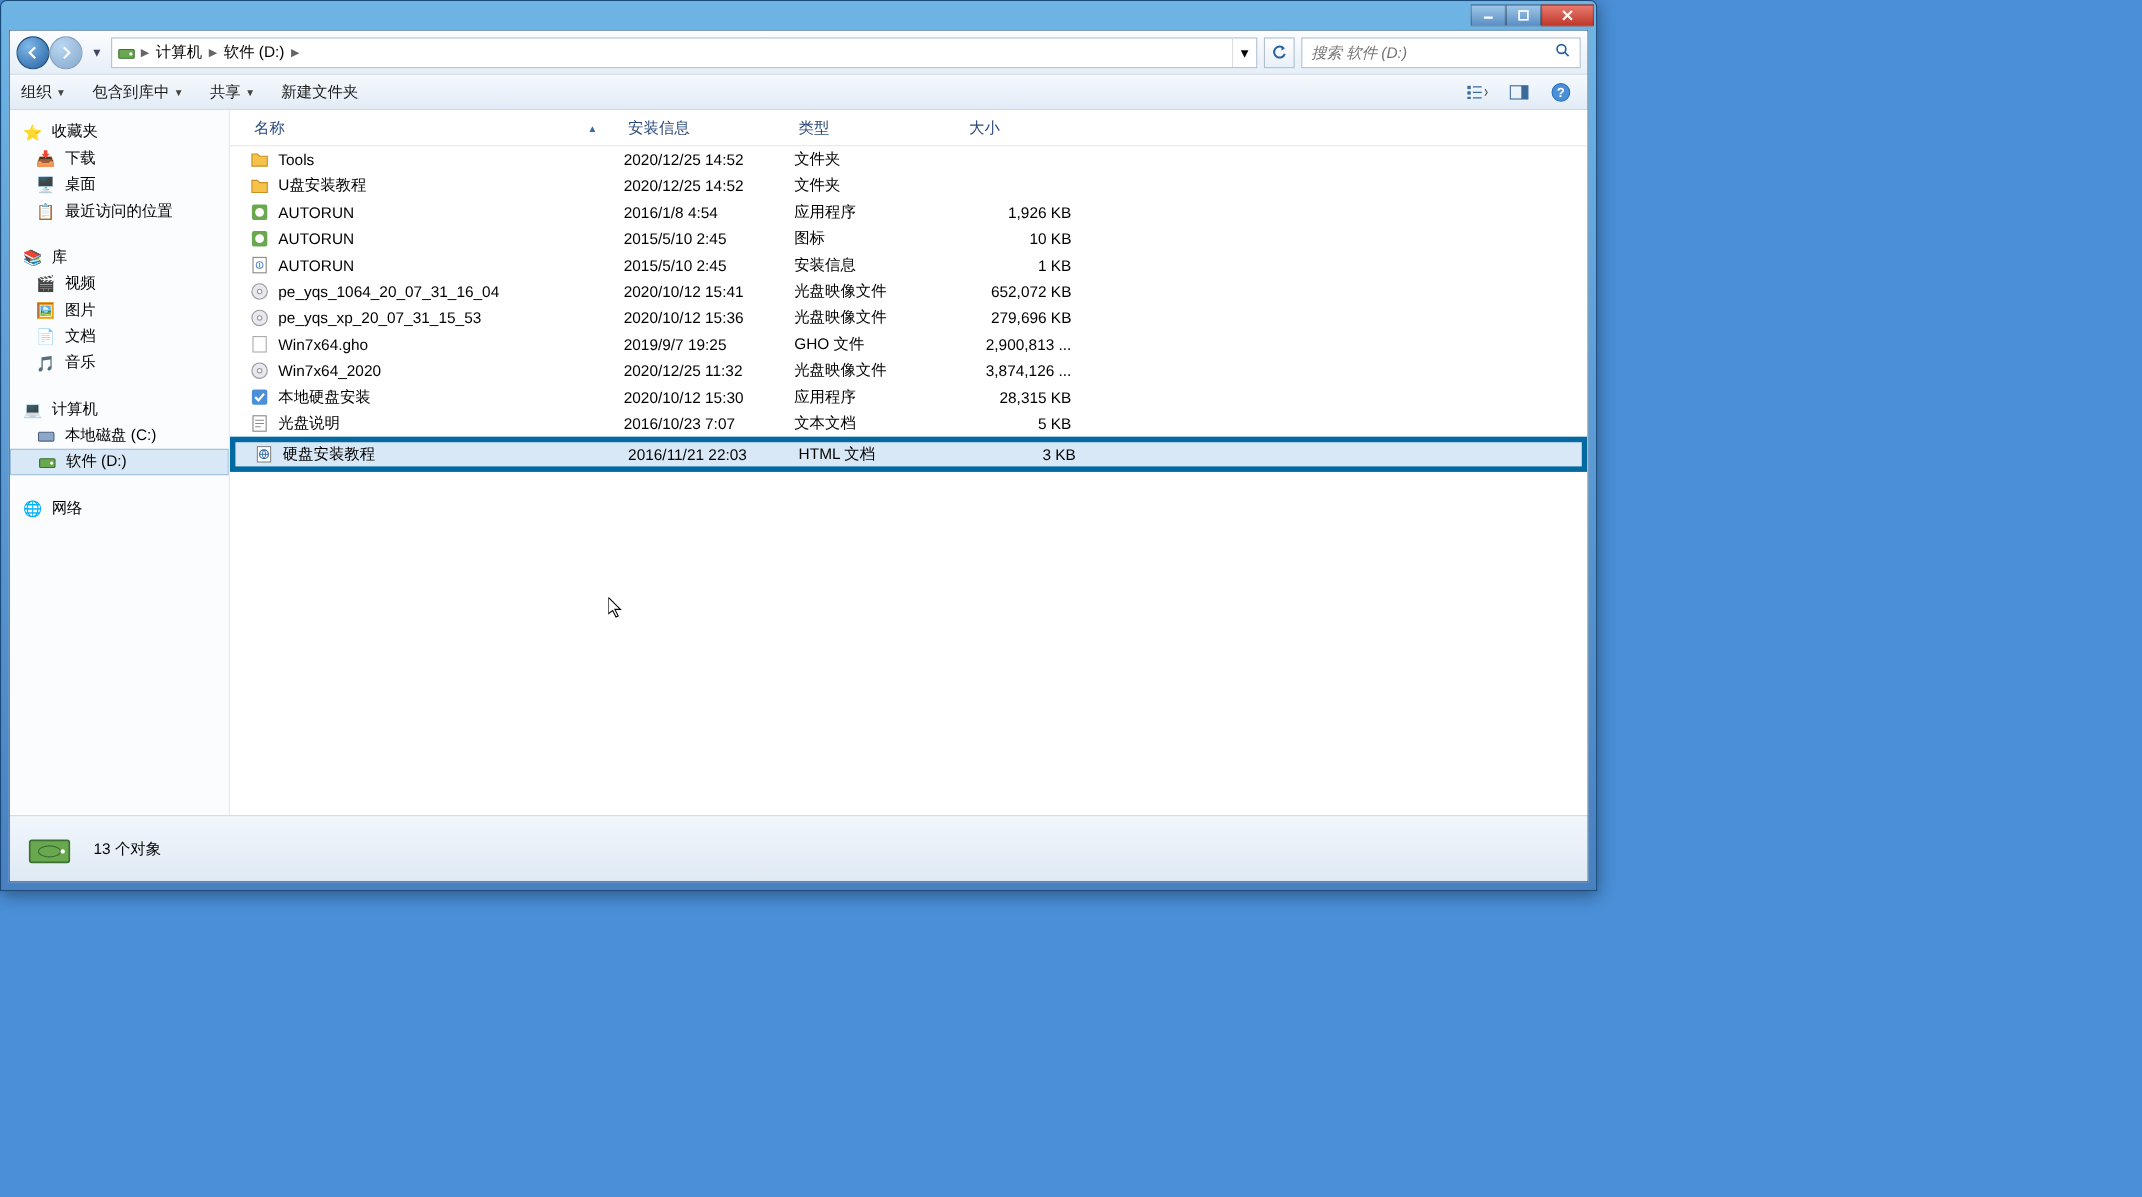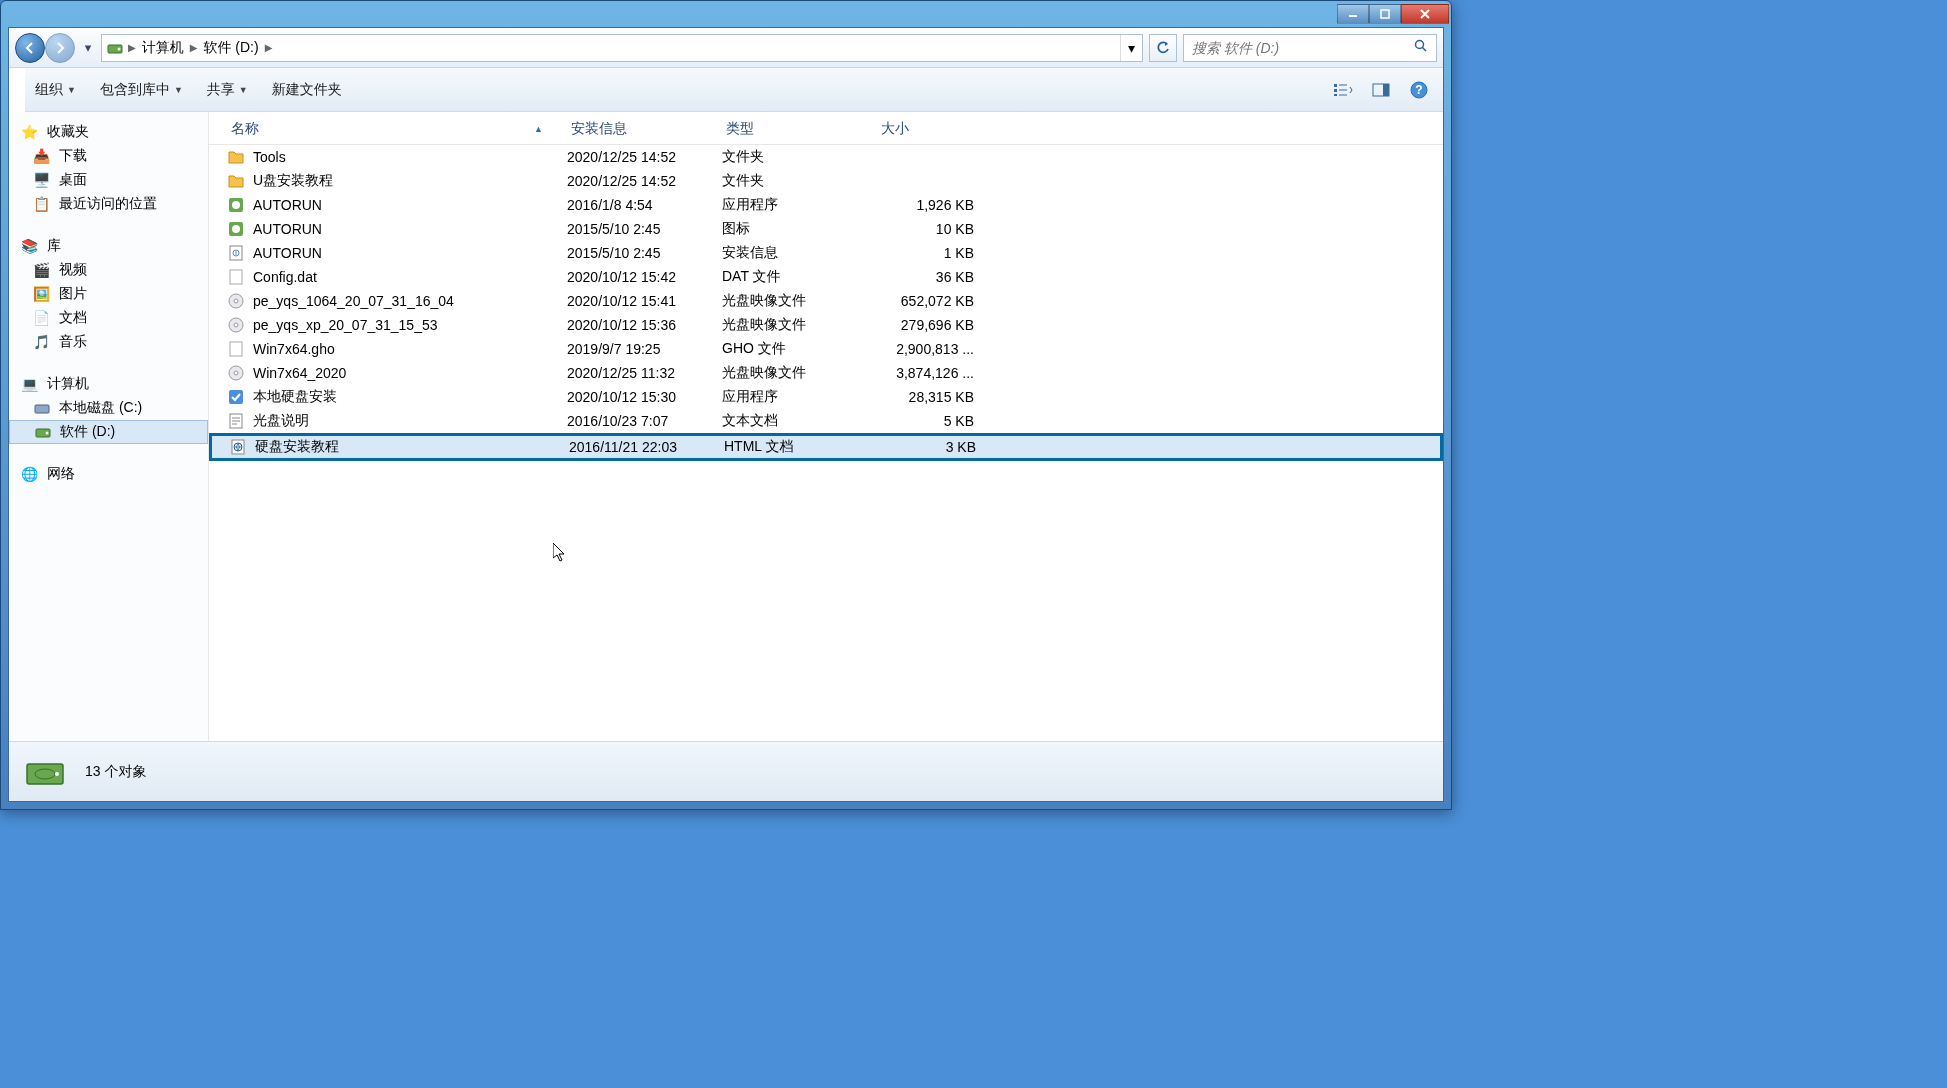--- a/index.html
+++ b/index.html
@@ -125,28 +125,27 @@
     border: none;
     outline: none;
     flex: 1;
     font-size: 14px;
     color: #888;
     font-style: italic;
     background: transparent;
   }
   .search-icon { color: #2560a0; font-size: 14px; }
   .toolbar {
-    height: 44px;
+    height: 32px;
     background: linear-gradient(to bottom, #f5f9fd 0%, #e2ecf6 100%);
     border-bottom: 1px solid #d0dae5;
     display: flex;
     align-items: center;
     padding: 0 10px;
     gap: 24px;
-    margin-left: 16px;
   }
   .tool-item {
     display: flex;
     align-items: center;
     gap: 4px;
     cursor: pointer;
     font-size: 14px;
     color: #1a1a1a;
   }
   .tool-item .caret { font-size: 9px; color: #444; }
@@ -199,21 +198,21 @@
   .cols .col { cursor: pointer; padding: 2px 4px; display:flex; align-items:center; gap:4px;}
   .cols .sort-ind { font-size: 9px; color: #3a6a9a; }
   .file-row {
     display: grid;
     grid-template-columns: 340px 155px 155px 105px;
     padding: 3px 0 3px 18px;
     font-size: 14px;
     cursor: pointer;
     align-items: center;
   }
-  .file-row.selected { background: #d8e8f6; border: 3px solid #0369a1; padding-top:2px; padding-bottom:2px; padding-left:17px;}
+  .file-row.selected { background: #d8e8f6; border: 5px solid #0369a1; padding-top:2px; padding-bottom:2px; padding-left:17px;}
   .file-name { display: flex; align-items: center; gap: 8px; }
   .file-icon { width: 18px; height: 18px; display: flex; align-items: center; justify-content: center; }
   .file-size { text-align: right; padding-right: 8px; }
   .statusbar {
     height: 60px;
     background: linear-gradient(to bottom, #f0f6fc, #e0eaf4);
     border-top: 1px solid #d0dae5;
     display: flex;
     align-items: center;
     padding: 4px 14px;
@@ -503,33 +502,20 @@
                 <span>AUTORUN</span>
               </div>
               <div>2015/5/10 2:45</div>
               <div>安装信息</div>
               <div class="file-size">1 KB</div>
             </div>
             <div class="file-row">
               <div class="file-name">
                 <span class="file-icon">
                   <svg width="18" height="18">
-                    <rect x="3" y="2" width="12" height="14" fill="#fff" stroke="#aaa"></rect>
-                  </svg>
-                </span>
-                <span>Config.dat</span>
-              </div>
-              <div>2020/10/12 15:42</div>
-              <div>DAT 文件</div>
-              <div class="file-size">36 KB</div>
-            </div>
-            <div class="file-row">
-              <div class="file-name">
-                <span class="file-icon">
-                  <svg width="18" height="18">
                     <circle cx="9" cy="9" r="7" fill="#e8e8f0" stroke="#999"></circle>
                     <circle cx="9" cy="9" r="2" fill="#fff" stroke="#999"></circle>
                   </svg>
                 </span>
                 <span>pe_yqs_1064_20_07_31_16_04</span>
               </div>
               <div>2020/10/12 15:41</div>
               <div>光盘映像文件</div>
               <div class="file-size">652,072 KB</div>
             </div>

